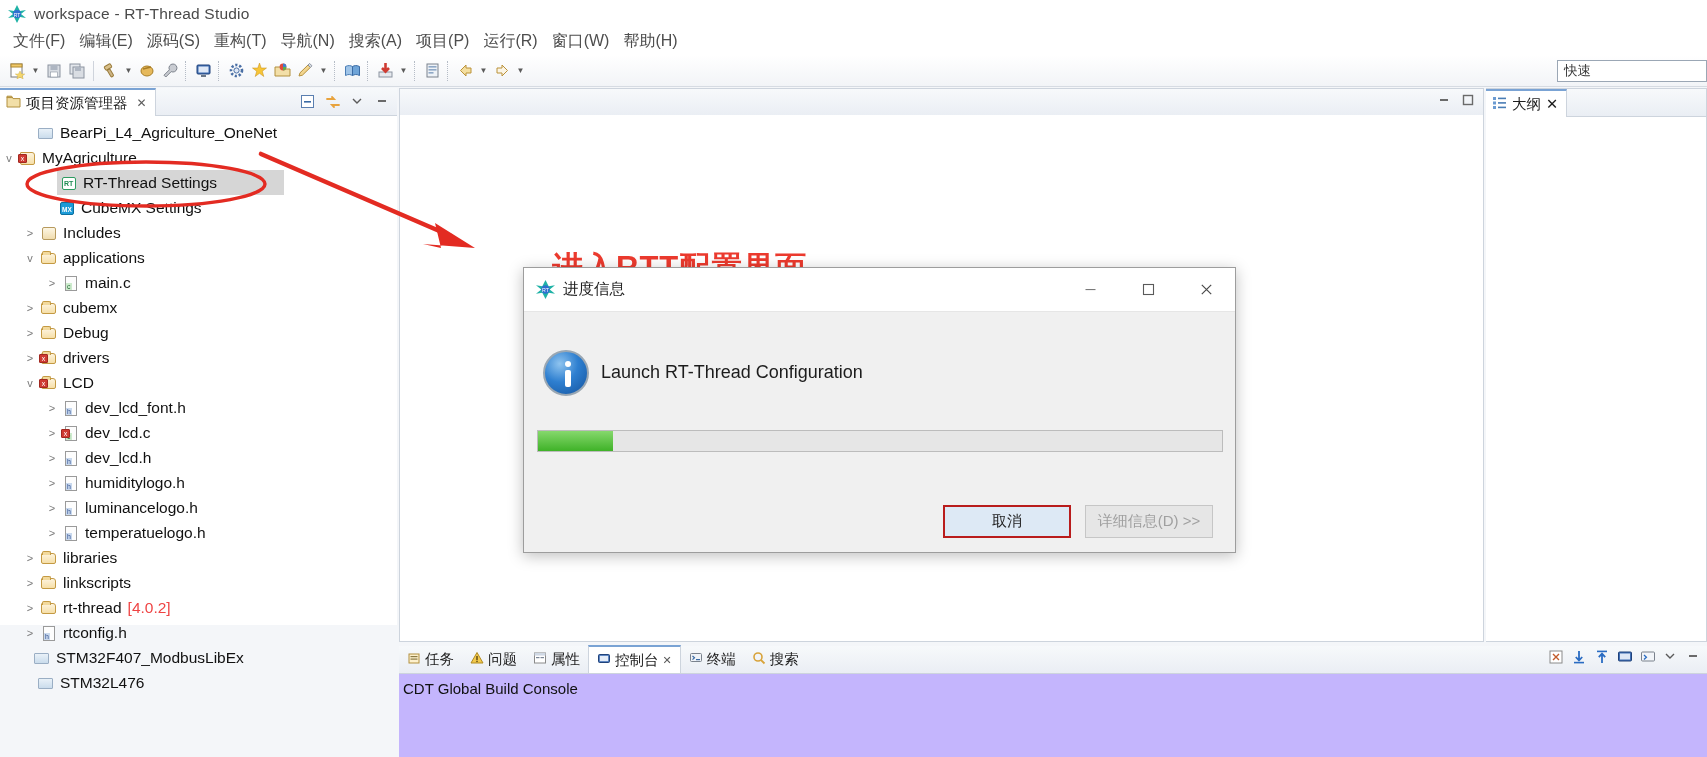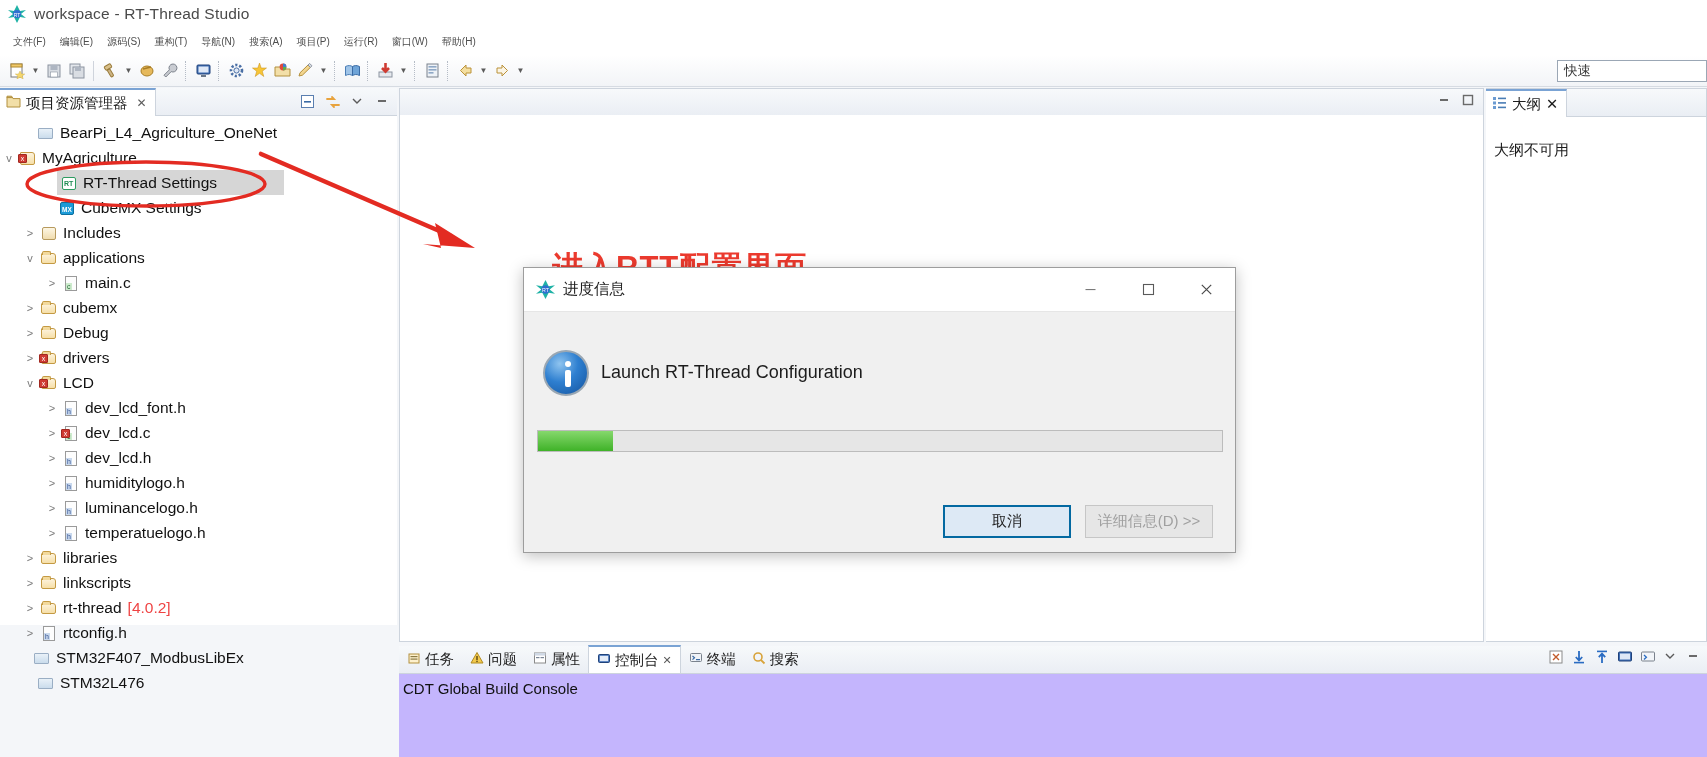--- a/index.html
+++ b/index.html
@@ -24,21 +24,21 @@
     font-size: 15.5px; color: #4a4a4a; letter-spacing: .2px;
   }
 
   
   .menubar {
     position: absolute; left: 0; top: 28px; width: 1707px; height: 27px;
     background: #ffffff;
     display: flex; align-items: center; padding-left: 6px;
   }
   .menu-item {
-    font-size: 10px; color: #4d4d4d;
+    font-size: 16px; color: #4d4d4d;
     padding: 2px 7px; cursor: default; white-space: nowrap;
   }
 
   
   .toolbar {
     position: absolute; left: 0; top: 55px; width: 1707px; height: 32px;
     background: linear-gradient(#ffffff, #f2f4f7);
     border-bottom: 1px solid #d6dbe2;
     display: flex; align-items: center; padding-left: 6px; gap: 1px;
   }
@@ -277,21 +277,21 @@
   .dlg-btns {
     position: absolute; right: 22px; bottom: 16px;
     display: flex; align-items: center; gap: 14px;
   }
   .btn {
     height: 33px; min-width: 128px;
     display: flex; align-items: center; justify-content: center;
     font-size: 15px; color: #1c1c1c;
     background: #e1e1e1; border: 1px solid #adadad;
   }
-  .btn.primary { background: #dde9f5; border: 2px solid #0369a1; }
+  .btn.primary { background: #dde9f5; border: 2px solid #b91c1c; }
   .btn.disabled { color: #a0a0a0; background: #e6e6e6; border: 1px solid #c6c6c6; }
 </style>
 </head>
 <body>
 
 <div class="app">
 
   <div class="titlebar">
     <span class="rt-logo">
       <svg width="18" height="18" viewBox="0 0 18 18">
@@ -695,21 +695,20 @@
               <rect x="1" y="6.5" width="3" height="3" fill="#6b9bd2"></rect>
               <rect x="6" y="7.1" width="8" height="1.6" fill="#4a7db5"></rect>
               <rect x="1" y="11" width="3" height="3" fill="#6b9bd2"></rect>
               <rect x="6" y="11.6" width="8" height="1.6" fill="#4a7db5"></rect>
             </svg>
         </span>
         <span>大纲</span>
         <span class="close-x">✕</span>
       </div>
     </div>
-    <div class="outline-body">大纲不可用</div>
   </div>
 
   <div class="console-panel">
     <div class="console-tabbar">
       <div class="ctab">
         <span>
           <svg width="14" height="14" viewBox="0 0 14 14">
               <rect x="2" y="3" width="10" height="9" fill="#fdf0cc" stroke="#b2903f"></rect>
               <rect x="3.5" y="5" width="7" height="1.2" fill="#8a7a45"></rect>
               <rect x="3.5" y="7.5" width="7" height="1.2" fill="#8a7a45"></rect>

